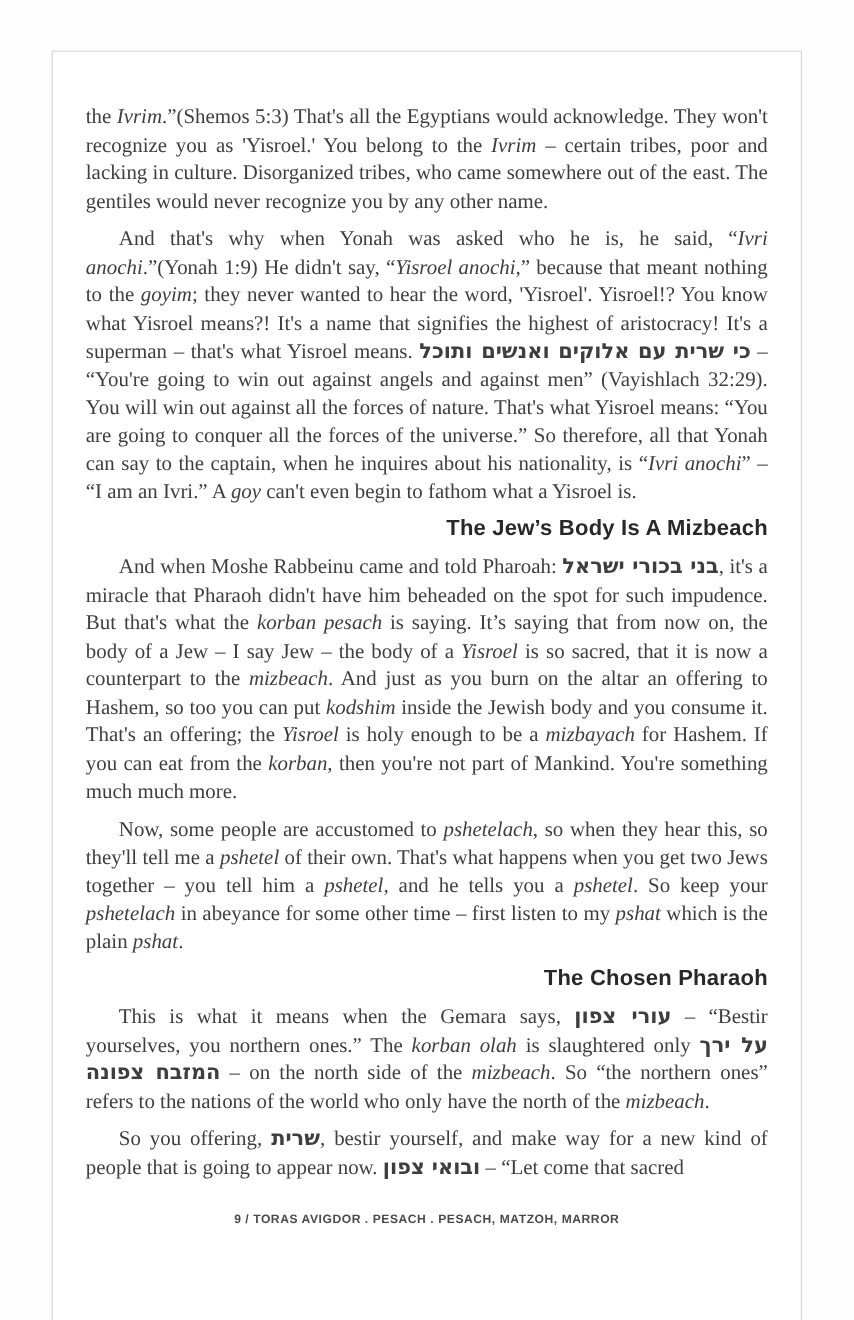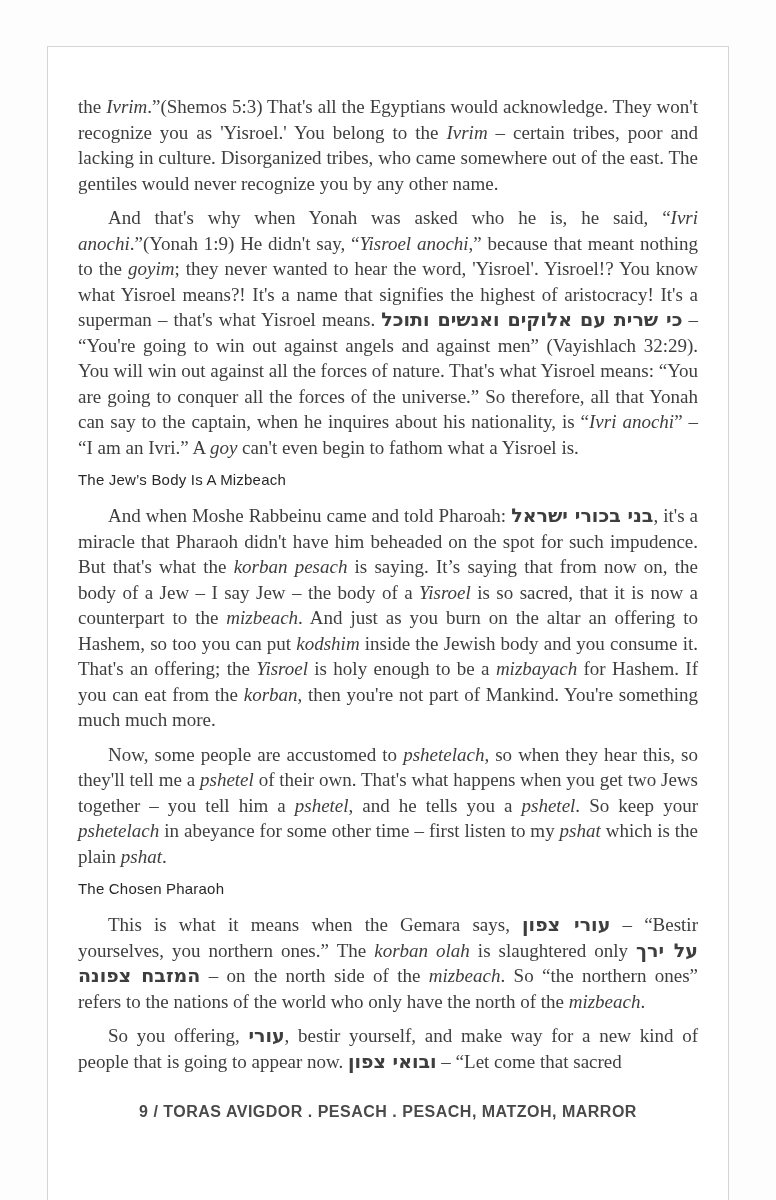--- a/index.html
+++ b/index.html
@@ -36,34 +36,34 @@
   }
   p.body-p.indent{text-indent:30px;}
   .it{font-style:italic;}
   .heb{
     font-weight:bold;
     font-family:"DejaVu Serif","DejaVu Sans",serif;
     unicode-bidi:isolate;
   }
   h2.section-heading{
     margin:8px 0 12px 0;
-    text-align:left;
+    text-align:right;
     font-family:"Liberation Sans","DejaVu Sans",sans-serif;
-    font-weight:400;
-    font-size:15px;
+    font-weight:700;
+    font-size:20px;
     line-height:22px;
     color:var(--heading);
     letter-spacing:0.2px;
   }
   .page-footer{
     margin-top:29px;
     text-align:center;
     font-family:"Liberation Sans","DejaVu Sans",sans-serif;
     font-weight:700;
-    font-size:16px;
+    font-size:11px;
     letter-spacing:0.5px;
     color:var(--footer_color);
   }
 </style>
 </head>
 <body>
 
 <div class="page-frame">
   <div class="page-content">
 
@@ -74,18 +74,18 @@
     <h2 class="section-heading">The Jew’s Body Is A Mizbeach</h2>
 
     <p class="body-p indent"><span>And when Moshe Rabbeinu came and told Pharoah: </span><span class="heb" dir="rtl">בני בכורי ישראל</span><span>, it's a miracle that Pharaoh didn't have him beheaded on the spot for such impudence. But that's what the </span><span class="it">korban pesach</span><span> is saying. It’s saying that from now on, the body of a Jew – I say Jew – the body of a </span><span class="it">Yisroel</span><span> is so sacred, that it is now a counterpart to the </span><span class="it">mizbeach</span><span>. And just as you burn on the altar an offering to Hashem, so too you can put </span><span class="it">kodshim</span><span> inside the Jewish body and you consume it. That's an offering;  the </span><span class="it">Yisroel</span><span> is holy enough to be a </span><span class="it">mizbayach</span><span> for Hashem. If you can eat from the </span><span class="it">korban</span><span>, then you're not part of Mankind. You're something much much more.</span></p>
 
     <p class="body-p indent"><span>Now, some people are accustomed to </span><span class="it">pshetelach</span><span>, so when they hear this, so they'll tell me a </span><span class="it">pshetel</span><span> of their own. That's what happens when you get two Jews together – you tell him a </span><span class="it">pshetel</span><span>, and he tells you a </span><span class="it">pshetel</span><span>. So keep your </span><span class="it">pshetelach</span><span> in abeyance for some other time – first listen to my </span><span class="it">pshat</span><span> which is the plain </span><span class="it">pshat</span><span>.</span></p>
 
     <h2 class="section-heading">The Chosen Pharaoh</h2>
 
     <p class="body-p indent"><span>This is what it means when the Gemara says, </span><span class="heb" dir="rtl">עורי צפון</span><span> – “Bestir yourselves, you northern ones.” The </span><span class="it">korban olah</span><span> is slaughtered only </span><span class="heb" dir="rtl">על ירך המזבח צפונה</span><span> – on the north side of the </span><span class="it">mizbeach</span><span>. So “the northern ones” refers to the nations of the world who only have the north of the </span><span class="it">mizbeach</span><span>.</span></p>
 
-    <p class="body-p indent"><span>So you offering, </span><span class="heb" dir="rtl">עורי</span><span>, bestir yourself, and make way for a new kind of people that is going to appear now. </span><span class="heb" dir="rtl">ובואי צפון</span><span> – “Let come that sacred</span></p>
+    <p class="body-p indent"><span>So you offering, </span><span class="heb" dir="rtl">שרית</span><span>, bestir yourself, and make way for a new kind of people that is going to appear now. </span><span class="heb" dir="rtl">ובואי צפון</span><span> – “Let come that sacred</span></p>
 
     <div class="page-footer">9 / TORAS AVIGDOR . PESACH . PESACH, MATZOH, MARROR</div>
 
   </div>
 </div>
 
 </body></html>

